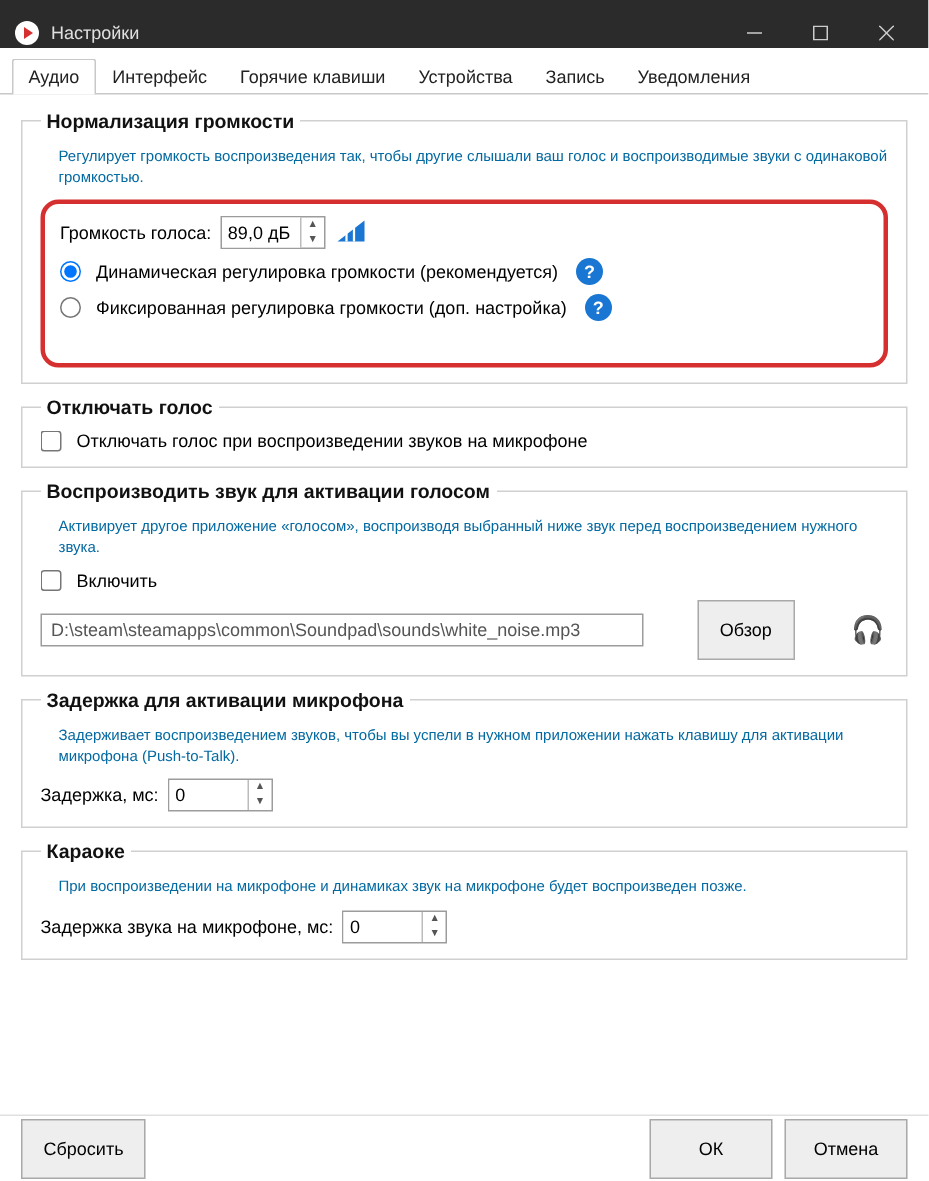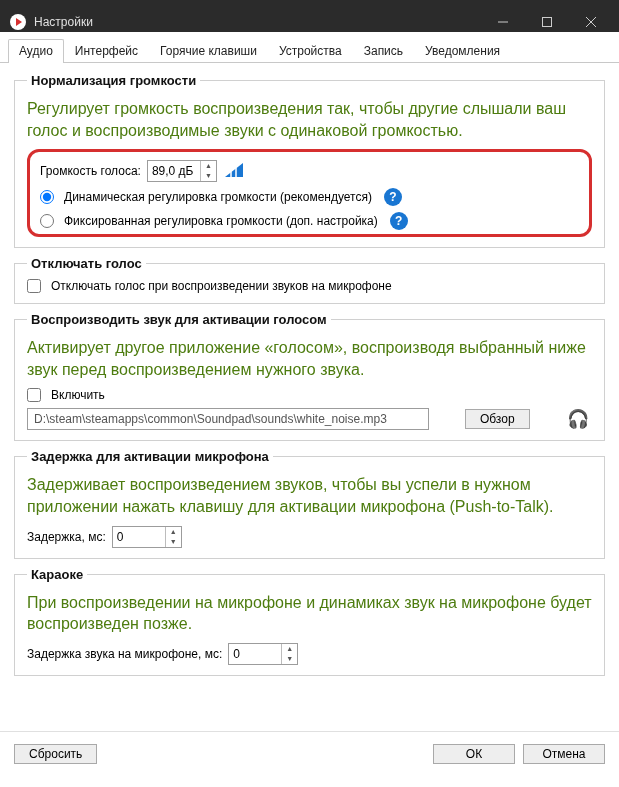--- a/index.html
+++ b/index.html
@@ -73,25 +73,25 @@
     border: 1px solid #d0d0d0;
     margin: 8px 0 0 0;
     padding: 8px 12px 10px 12px;
   }
   fieldset.group > legend {
     font-weight: 700;
     font-size: 13px;
     padding: 0 4px;
     color: #111;
   }
-  .desc { color: #4d7c0f; font-size: 16px; margin: 2px 0 8px 0; line-height: 1.35; }
+  .desc { color: #0369a1; font-size: 10px; margin: 2px 0 8px 12px; line-height: 1.35; }
   .highlight {
     border: 3px solid #d62f2f;
     border-radius: 12px;
-    padding: 8px 10px 4px 10px;
+    padding: 8px 10px 28px 10px;
     margin-top: 2px;
   }
   .row { display: flex; align-items: center; gap: 6px; }
   .row + .row { margin-top: 4px; gap: 36px; }
   label { font-size: 12px; }
   .spin {
     display: inline-flex; align-items: flex-start;
     border: 1px solid #9c9c9c; height: 22px; background: #fff;
   }
   .spin input {
@@ -113,28 +113,28 @@
     background: #1976d2; color: #fff; font-weight: bold;
     display: inline-flex; align-items: center; justify-content: center;
     font-size: 12px; margin-left: 6px;
   }
   .pathbox {
     flex: 1; height: 22px; border: 1px solid #9c9c9c;
     background: #fff; display: flex; align-items: center;
     padding: 0 6px; color: #555;
   }
   .btn {
-    height: 20px; padding: 0 14px;
+    height: 40px; padding: 0 14px;
     background: #eee; border: 1px solid #a9a9a9;
     display: inline-flex; align-items: center; justify-content: center;
     font-size: 12px; cursor: pointer;
   }
   .headphones { color: #1976d2; font-size: 18px; padding: 0 2px; }
   .footer {
-    position: absolute; bottom: 12px; left: 0; right: 0;
+    position: absolute; bottom: 0; left: 0; right: 0;
     height: 44px; padding: 0 14px;
     display: flex; align-items: center;
     border-top: 1px solid #e0e0e0;
     background: #fff;
   }
   .footer .right { margin-left: auto; display: flex; gap: 8px; }
   .footer .btn { min-width: 82px; }
   .footer .btn.disabled { color: #999; }
   .cutoff {
     position: absolute;

